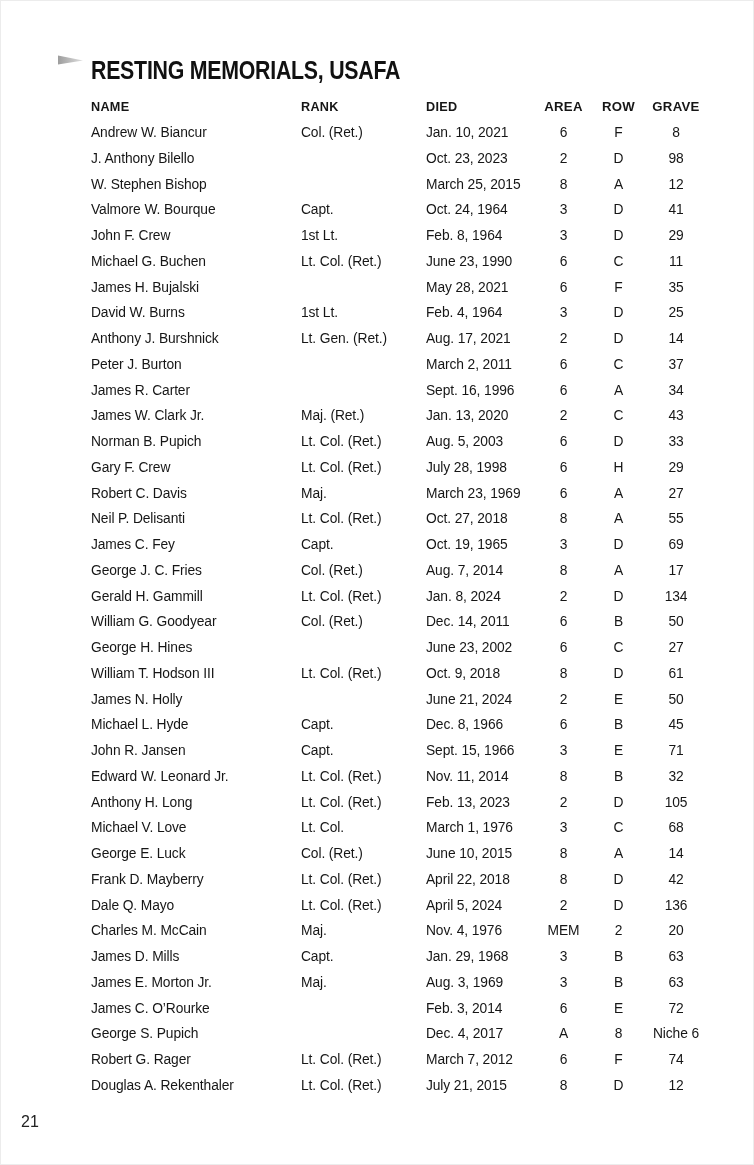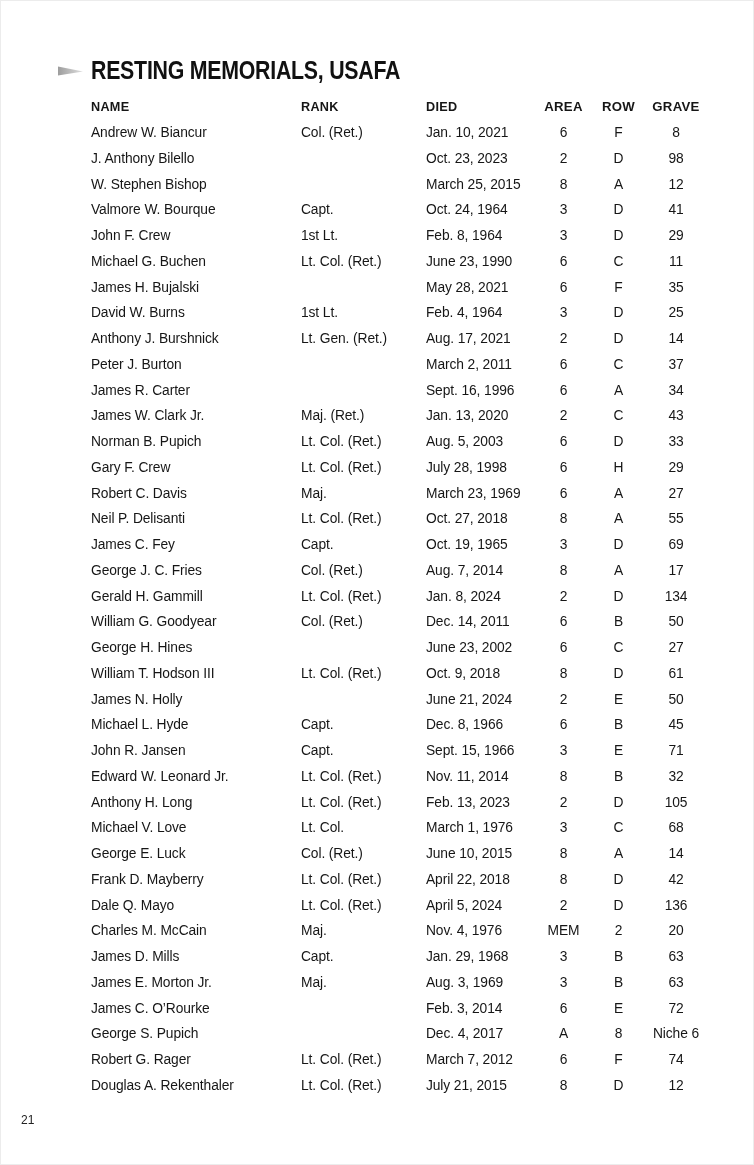--- a/index.html
+++ b/index.html
@@ -15,21 +15,21 @@
     background: #ffffff;
     box-sizing: border-box;
     border: 1px solid #ececec;
     overflow: hidden;
   }
   .header {
     position: absolute;
     left: 57px;
     top: 54px;
     display: flex;
-    align-items: center;
+    align-items: flex-start;
   }
   .arrow-icon {
     width: 25px;
     height: 10px;
     margin-right: 8px;
     flex: 0 0 auto;
   }
   .page-title {
     font-size: 26px;
     font-weight: bold;
@@ -62,21 +62,21 @@
   .tcell { white-space: nowrap; letter-spacing: -0.1px; }
   .c0, .c1, .c2 { text-align: left; }
   .c3, .c4, .c5 { text-align: center; }
   .trow.header-row .c3,
   .trow.header-row .c4,
   .trow.header-row .c5 { transform: none; }
   .page-number {
     position: absolute;
     left: 20px;
     top: 1112px;
-    font-size: 12px;
+    font-size: 16px;
     color: #222222;
   }
 </style>
 </head>
 <body>
 
 <div class="page">
 
   <div class="header">
     <svg class="arrow-icon" viewBox="0 0 25 10" xmlns="http://www.w3.org/2000/svg">

